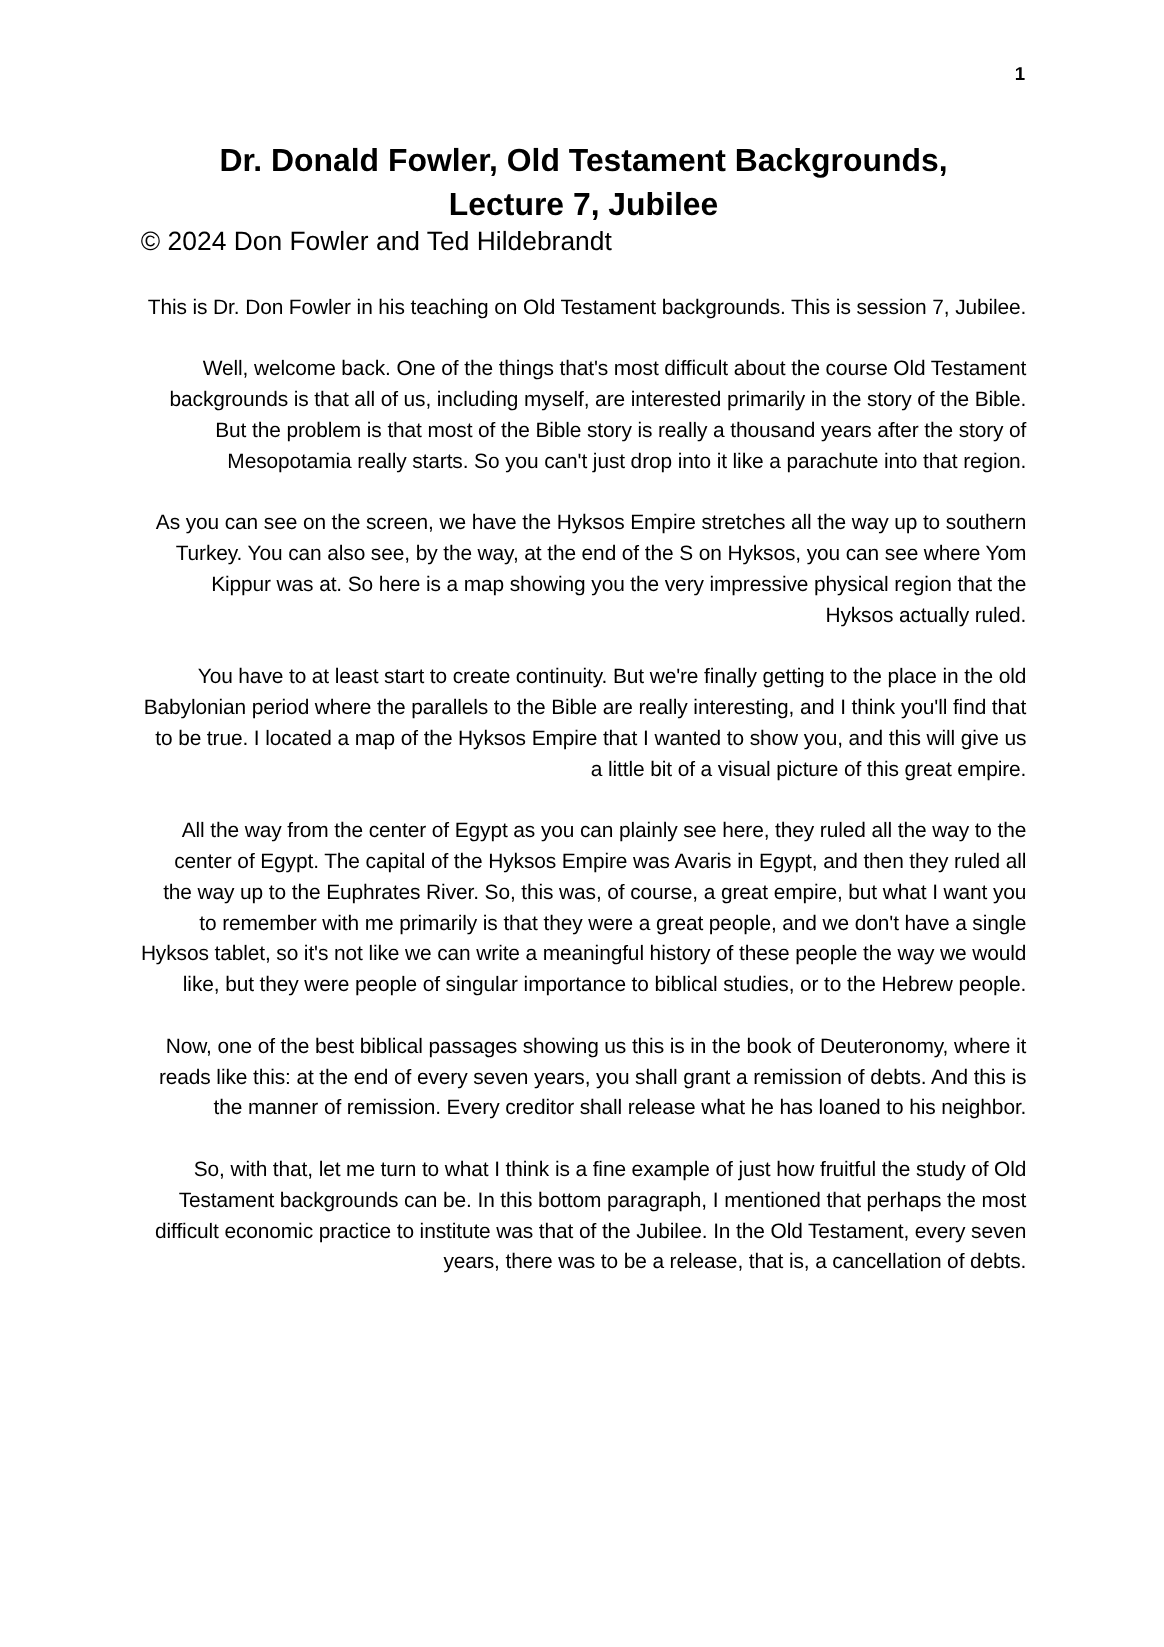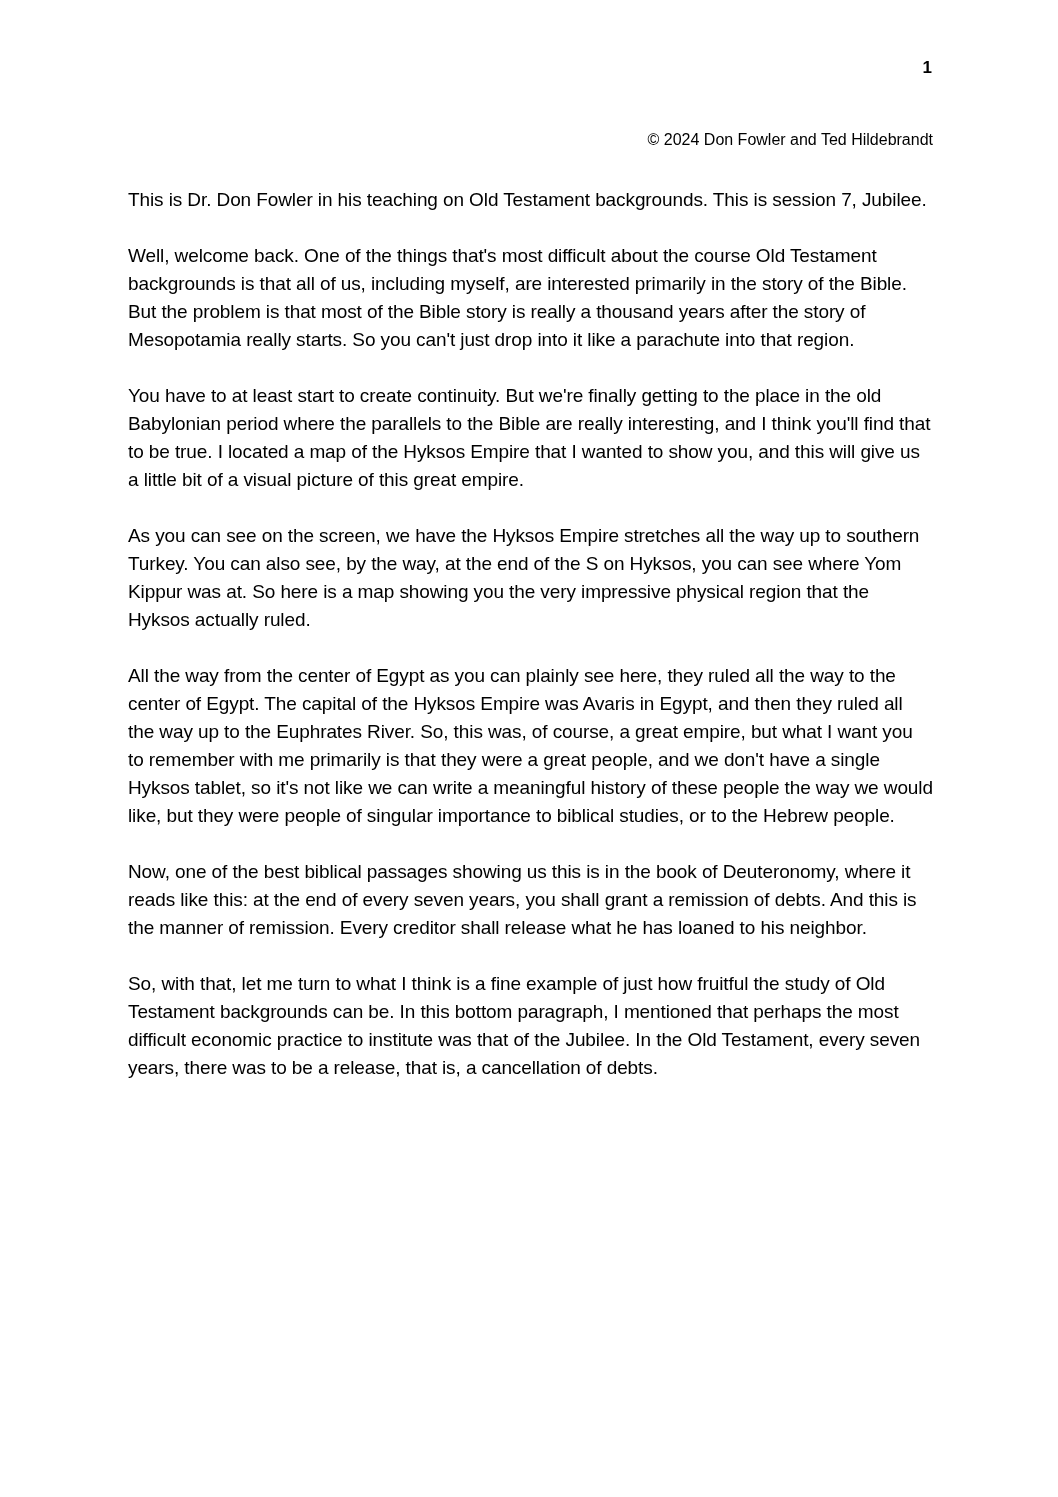--- a/index.html
+++ b/index.html
@@ -31,52 +31,56 @@
     width: 805px;
   }
   .doc-title {
     text-align: center;
     font-weight: bold;
     font-size: 29px;
     line-height: 40px;
     margin: 0;
   }
   .doc-copyright {
-    text-align: right;
-    font-size: 16px;
+    text-align: left;
+    font-size: 24px;
     line-height: 27px;
     margin: 0 0 0 0;
   }
   .body-text {
     margin-top: 33px;
   }
   .body-text p {
     font-size: 19px;
     line-height: 28px;
     margin: 0 0 28px 0;
-    text-align: left;
+    text-align: right;
     letter-spacing: -0.1px;
   }
 </style>
 </head>
 <body>
 
 <div class="page">
 
   <div class="page-number">1</div>
 
   <div class="content">
 
+    <h1 class="doc-title">
+      <span>Dr. Donald Fowler, Old Testament Backgrounds,</span><br>
+      <span>Lecture 7, Jubilee</span>
+    </h1>
 
     <div class="doc-copyright">© 2024 Don Fowler and Ted Hildebrandt</div>
 
     <div class="body-text">
       <p>This is Dr. Don Fowler in his teaching on Old Testament backgrounds. This is session 7, Jubilee.</p>
       <p>Well, welcome back. One of the things that's most difficult about the course Old Testament backgrounds is that all of us, including myself, are interested primarily in the story of the Bible. But the problem is that most of the Bible story is really a thousand years after the story of Mesopotamia really starts. So you can't just drop into it like a parachute into that region.</p>
+      <p>As you can see on the screen, we have the Hyksos Empire stretches all the way up to southern Turkey. You can also see, by the way, at the end of the S on Hyksos, you can see where Yom Kippur was at. So here is a map showing you the very impressive physical region that the Hyksos actually ruled.</p>
       <p>You have to at least start to create continuity. But we're finally getting to the place in the old Babylonian period where the parallels to the Bible are really interesting, and I think you'll find that to be true. I located a map of the Hyksos Empire that I wanted to show you, and this will give us a little bit of a visual picture of this great empire.</p>
-      <p>As you can see on the screen, we have the Hyksos Empire stretches all the way up to southern Turkey. You can also see, by the way, at the end of the S on Hyksos, you can see where Yom Kippur was at. So here is a map showing you the very impressive physical region that the Hyksos actually ruled.</p>
       <p>All the way from the center of Egypt as you can plainly see here, they ruled all the way to the center of Egypt. The capital of the Hyksos Empire was Avaris in Egypt, and then they ruled all the way up to the Euphrates River. So, this was, of course, a great empire, but what I want you to remember with me primarily is that they were a great people, and we don't have a single Hyksos tablet, so it's not like we can write a meaningful history of these people the way we would like, but they were people of singular importance to biblical studies, or to the Hebrew people.</p>
       <p>Now, one of the best biblical passages showing us this is in the book of Deuteronomy, where it reads like this: at the end of every seven years, you shall grant a remission of debts. And this is the manner of remission. Every creditor shall release what he has loaned to his neighbor.</p>
       <p>So, with that, let me turn to what I think is a fine example of just how fruitful the study of Old Testament backgrounds can be. In this bottom paragraph, I mentioned that perhaps the most difficult economic practice to institute was that of the Jubilee. In the Old Testament, every seven years, there was to be a release, that is, a cancellation of debts.</p>
     </div>
 
   </div>
 </div>
 
 </body></html>

